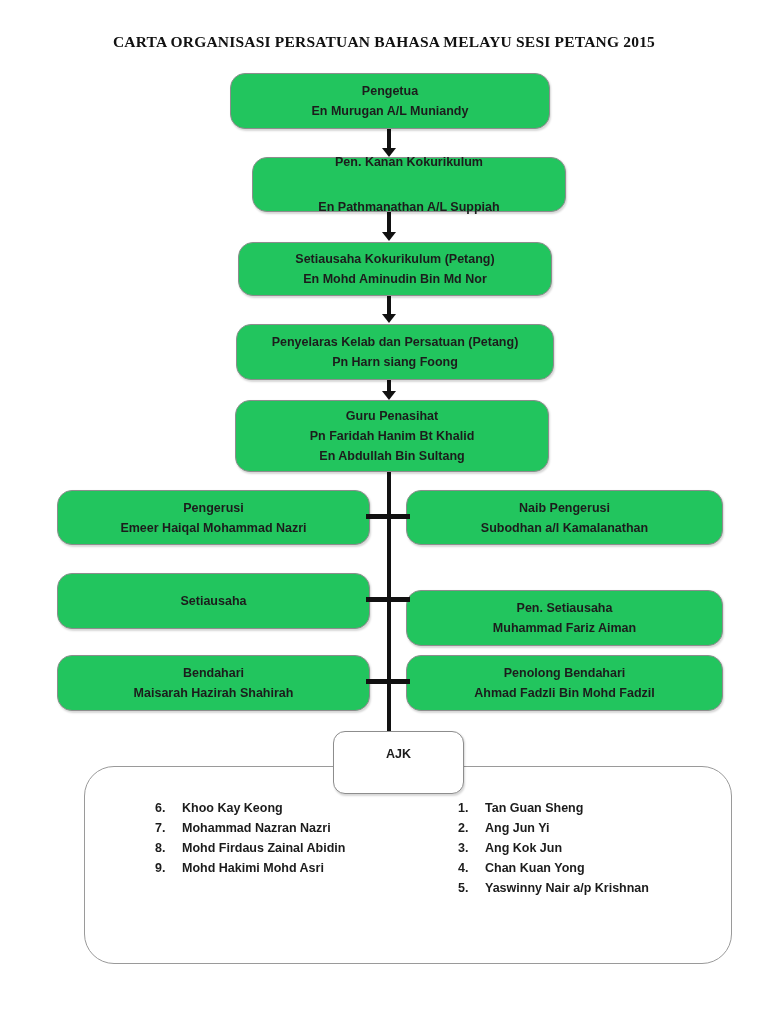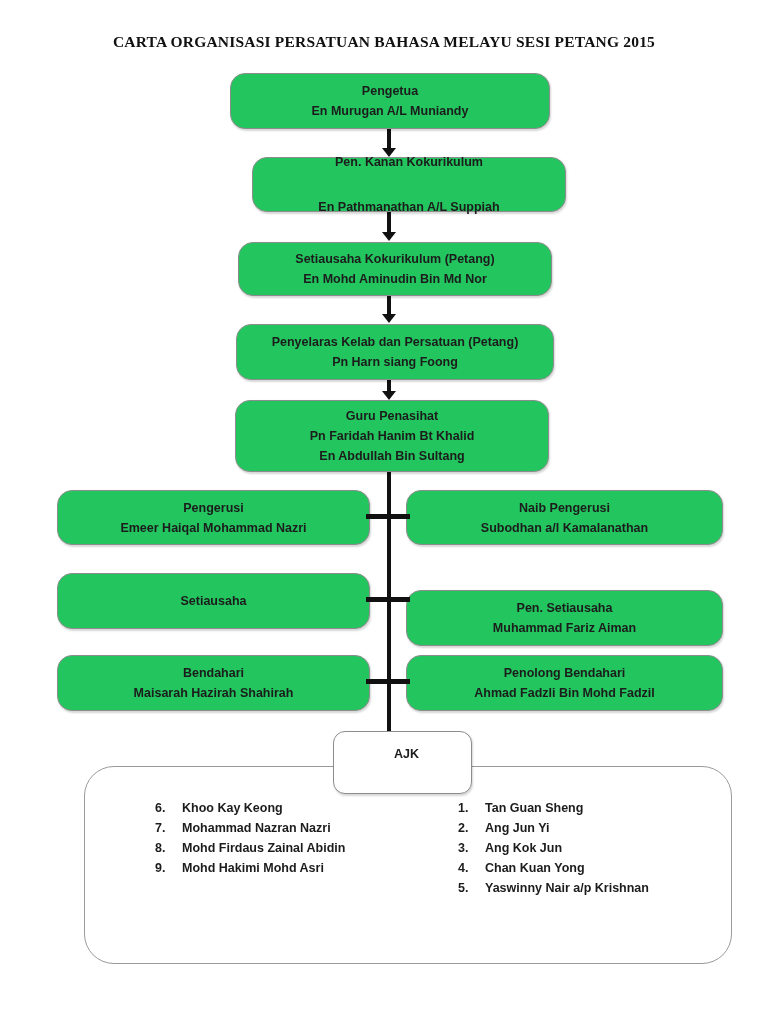--- a/index.html
+++ b/index.html
@@ -51,21 +51,20 @@
   #big-box{
     position:absolute;left:84px;top:766px;width:646px;height:196px;
     border:1.3px solid #9a9a9a;border-radius:30px;background:#ffffff;
     z-index:1;
   }
   #ajk-box{
     position:absolute;left:333px;top:731px;width:129px;height:61px;
     background:#ffffff;border:1.4px solid #8d8d8d;border-radius:12px;
     text-align:center;z-index:4;
     box-shadow:1px 1.5px 2px rgba(0,0,0,0.16);
-    padding-left:8px;
   }
   #ajk-box .line{font-weight:bold;font-size:12.5px;margin-top:15px;}
   .ajk-col{position:absolute;z-index:5;}
   #ajk-col-left{left:155px;top:798px;}
   #ajk-col-right{left:458px;top:798px;}
   .ajk-item{display:flex;font-weight:bold;font-size:12.5px;line-height:20px;color:#1c1c1c;}
   .ajk-item .num{width:27px;flex:none;}
   .ajk-item .nm{white-space:nowrap;}
 </style>
 </head>

